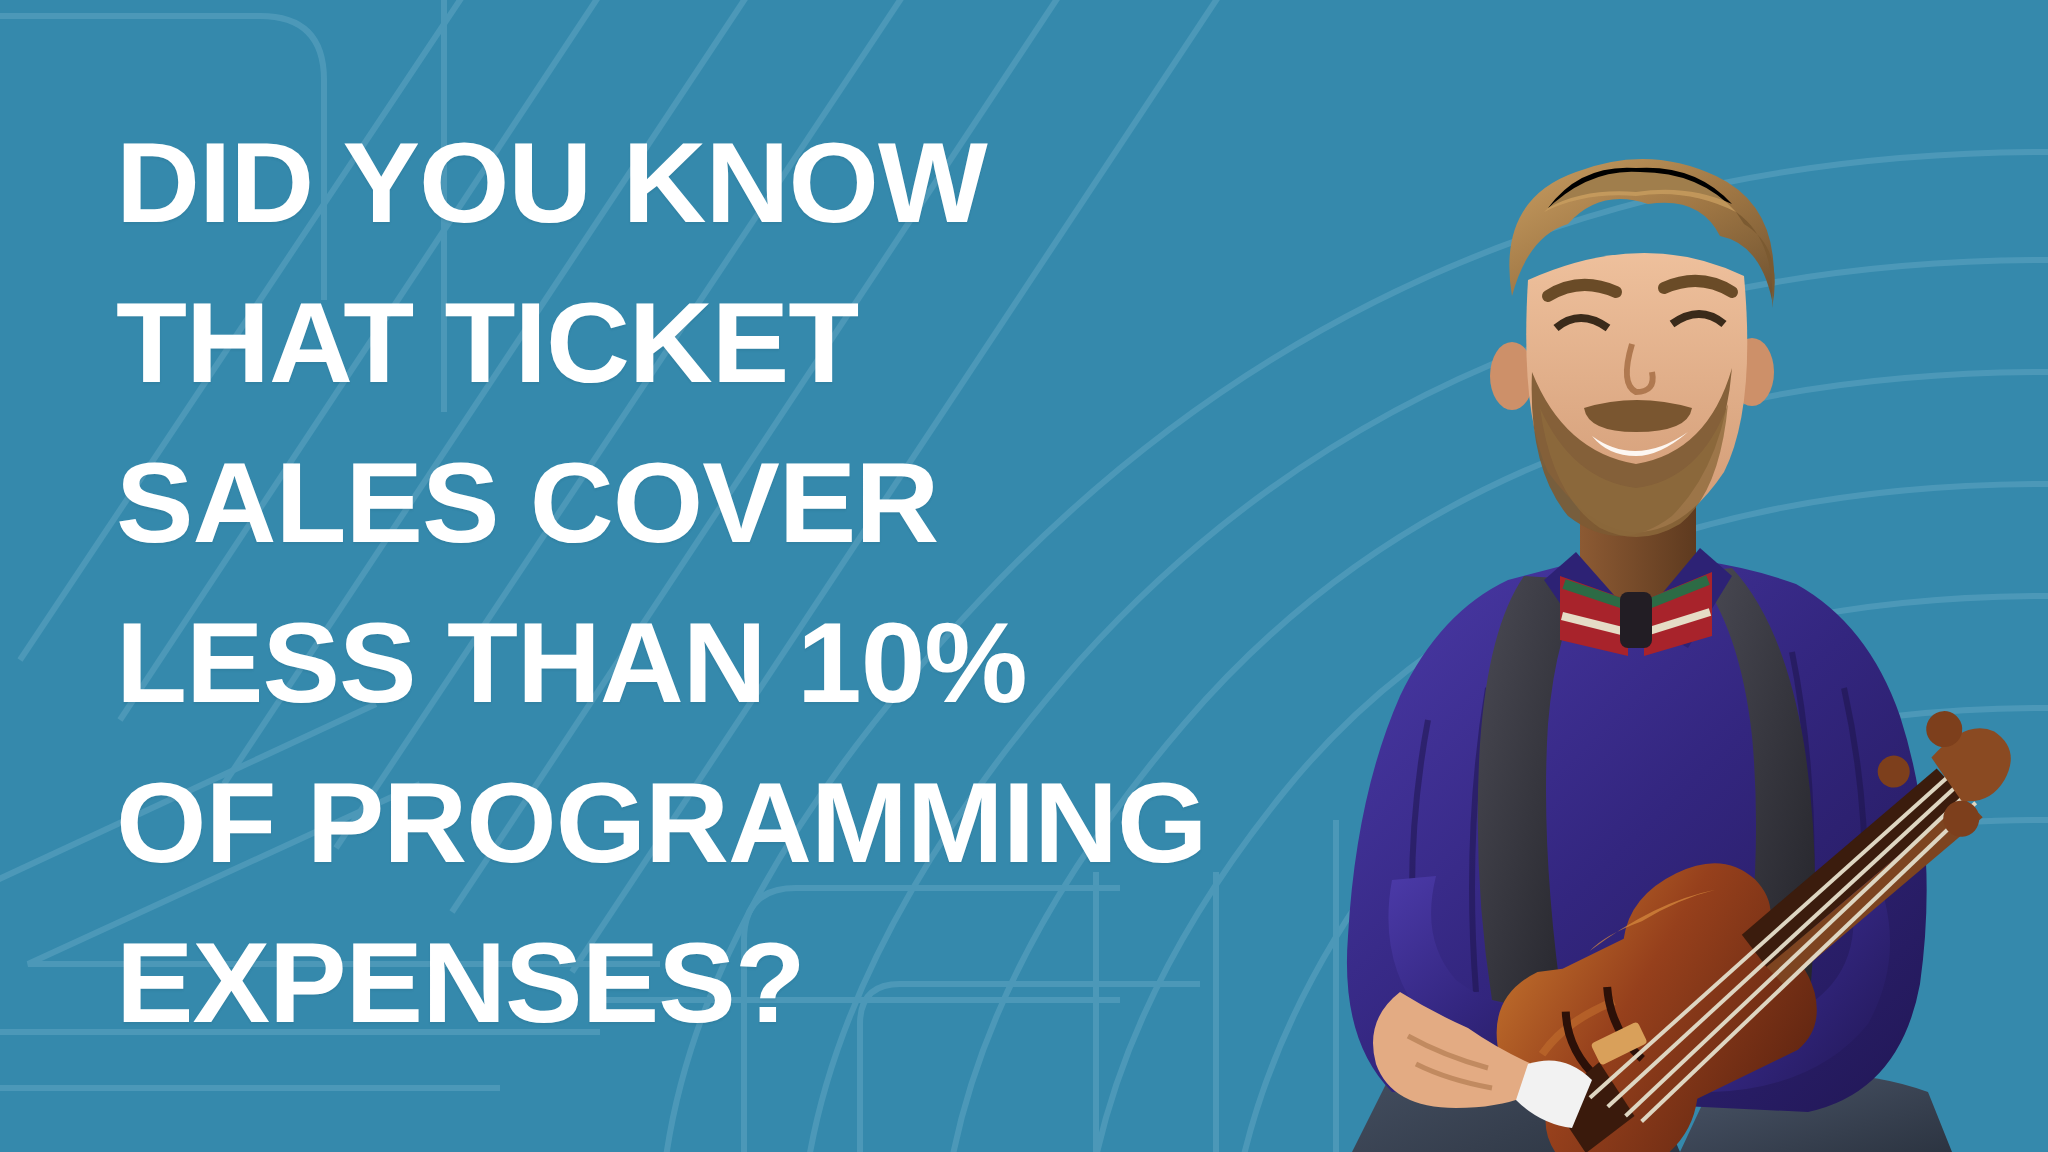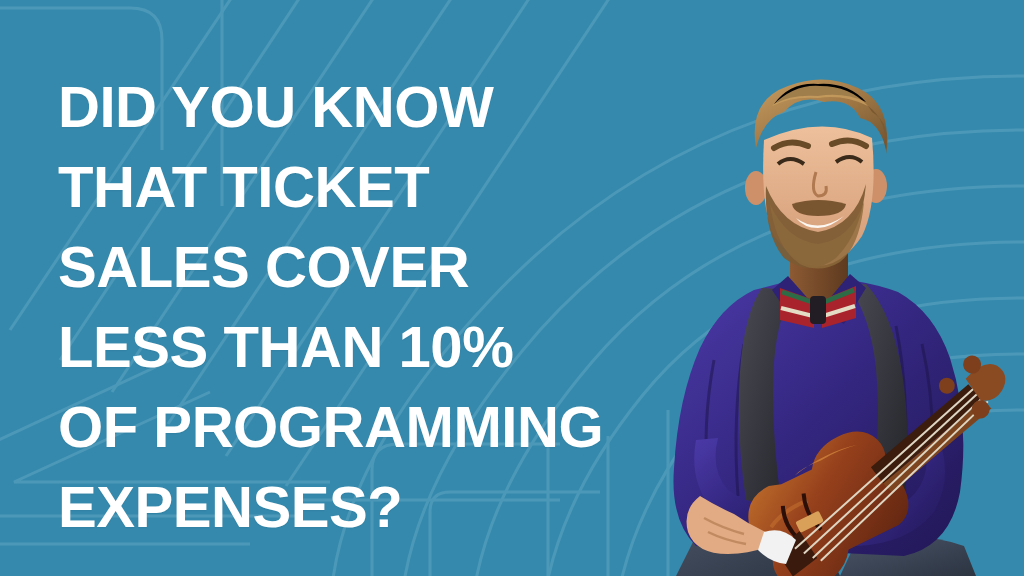--- a/index.html
+++ b/index.html
@@ -8,21 +8,21 @@
     font-family:"Liberation Sans", sans-serif;
   }
   #slide {
     position:relative; width:1024px; height:576px;
     background:#3589ac; overflow:hidden;
   }
   #bg-pattern { position:absolute; inset:0; width:100%; height:100%; }
 
   
   #headline {
-    position:absolute; left:58px; top:67px; width:620px;
+    position:absolute; left:58px; top:52px; width:620px;
     z-index:5;
   }
   .hl-line {
     display:block;
     color:#ffffff;
     font-family:"Liberation Sans", sans-serif;
     font-weight:bold;
     font-size:57px;
     line-height:80px;
     letter-spacing:-0.5px;

